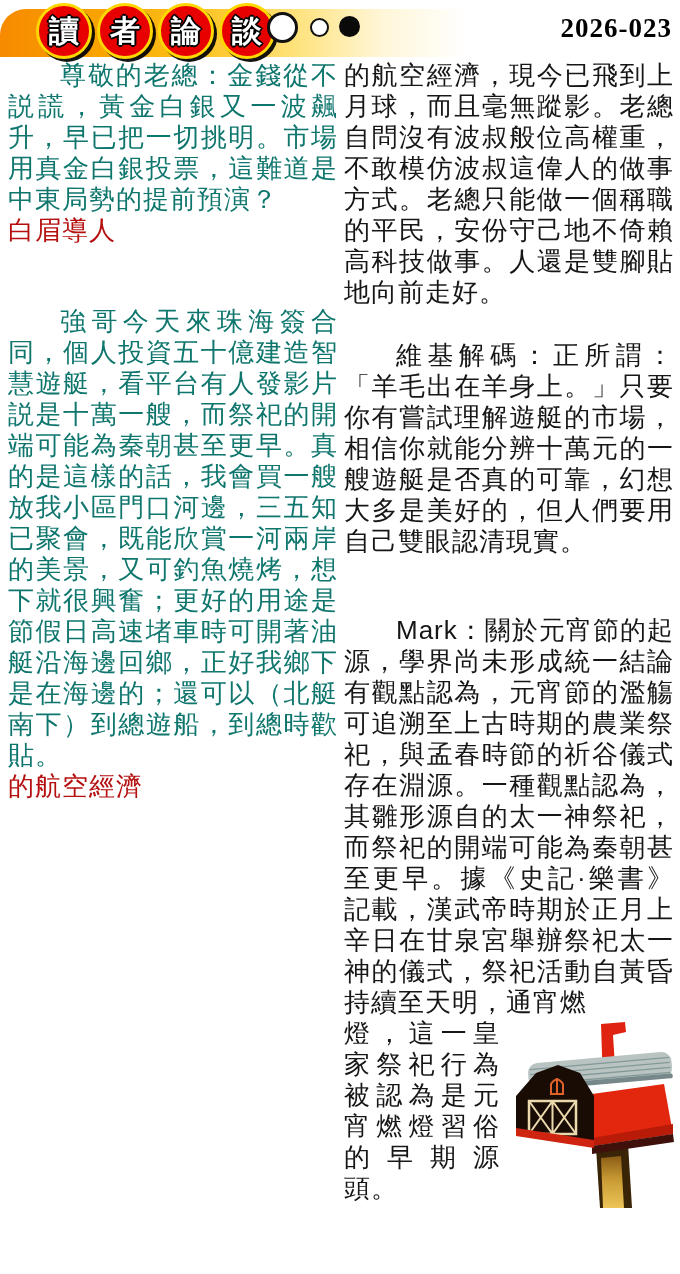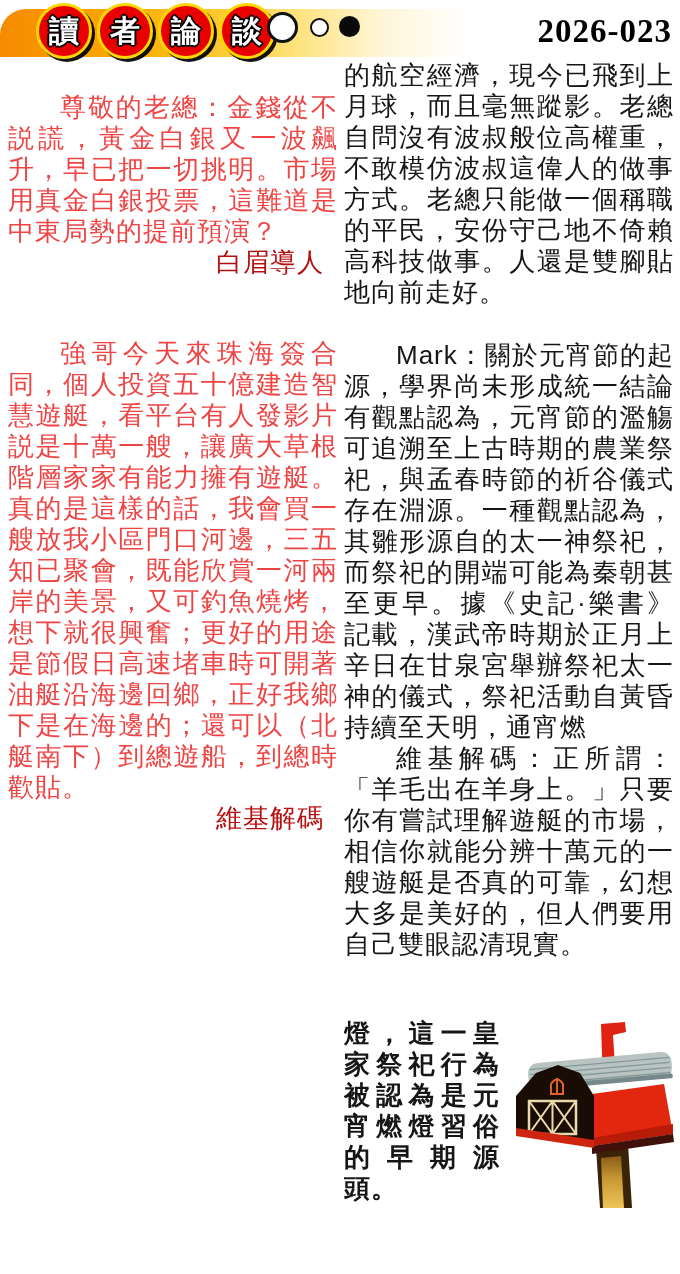--- a/index.html
+++ b/index.html
@@ -17,38 +17,38 @@
          display:flex;align-items:center;justify-content:center;}
   .badge span{color:#fff;font-size:30px;font-weight:bold;line-height:1;
          text-shadow:-2px 0 0 #000,2px 0 0 #000,0 -2px 0 #000,0 2px 0 #000,
                      -1px -1px 0 #000,1px -1px 0 #000,-1px 1px 0 #000,1px 1px 0 #000;}
   .circle-lg{position:absolute;left:267px;top:12px;width:25px;height:25px;
          border:3px solid #111;border-radius:50%;background:#fff;}
   .circle-md{position:absolute;left:310px;top:18px;width:15px;height:15px;
          border:2px solid #111;border-radius:50%;background:#fff;}
   .circle-dot{position:absolute;left:339px;top:16px;width:21px;height:21px;
          border-radius:50%;background:#0a0a0a;}
-  .issue{position:absolute;top:13px;right:8px;color:#000;font-size:33px;
+  .issue{position:absolute;top:13px;right:8px;color:#000;font-size:27px;
          font-weight:bold;font-family:"Liberation Serif",serif;letter-spacing:1px;}
 
   
   .col{position:absolute;top:60px;width:330px;font-size:26px;line-height:31px;
        letter-spacing:1px;text-align:justify;}
   .col-left{left:8px;}
   .col-right{left:344px;}
   p{margin:0;}
-  .letter{color:#ef4444;text-indent:2em;margin-top:32px;}
-  .sig{color:#b50f0f;text-align:right;padding-right:14px;margin-bottom:60px;}
+  .letter{color:#0f766e;text-indent:2em;}
+  .sig{color:#b50f0f;text-align:left;padding-right:14px;margin-bottom:60px;}
   .reply{color:#161616;text-indent:2em;}
   .reply.flush{text-indent:0;}
   .mb32{margin-bottom:32px;}
   .mb58{margin-bottom:58px;}
 
   
-  .wrapbox{overflow:hidden;font-weight:bold;}
+  .wrapbox{overflow:hidden;}
   .mailbox{float:right;width:170px;height:190px;margin:0 0 0 4px;}
   .wrapbox p{text-indent:0;}
 </style>
 </head>
 <body>
 
 <div class="page">
 
   <div class="band"></div>
   <div class="badges">
@@ -67,30 +67,30 @@
   </div>
   <div class="circle-lg"></div>
   <div class="circle-md"></div>
   <div class="circle-dot"></div>
   <div class="issue">2026-023</div>
 
   <div class="col col-left">
     <p class="letter">尊敬的老總：金錢從不説謊，黃金白銀又一波飆升，早已把一切挑明。市場用真金白銀投票，這難道是中東局勢的提前預演？</p>
     <p class="sig">白眉導人</p>
 
-    <p class="letter">強哥今天來珠海簽合同，個人投資五十億建造智慧遊艇，看平台有人發影片説是十萬一艘，讓廣大草根階層家家有能力擁有遊艇。真的是這樣的話，我會買一艘放我小區門口河邊，三五知已聚會，既能欣賞一河兩岸的美景，又可釣魚燒烤，想下就很興奮；更好的用途是節假日高速堵車時可開著油艇沿海邊回鄉，正好我鄉下是在海邊的；還可以（北艇南下）到總遊船，到總時歡貼。</p>
-    <p class="sig">維基解碼</p>
+    <p class="letter">強哥今天來珠海簽合同，個人投資五十億建造智慧遊艇，看平台有人發影片説是十萬一艘，而祭祀的開端可能為秦朝甚至更早。真的是這樣的話，我會買一艘放我小區門口河邊，三五知已聚會，既能欣賞一河兩岸的美景，又可釣魚燒烤，想下就很興奮；更好的用途是節假日高速堵車時可開著油艇沿海邊回鄉，正好我鄉下是在海邊的；還可以（北艇南下）到總遊船，到總時歡貼。</p>
+    <p class="sig">的航空經濟</p>
 
 
   </div>
 
   <div class="col col-right">
     <p class="reply flush mb32">的航空經濟，現今已飛到上月球，而且毫無蹤影。老總自問沒有波叔般位高權重，不敢模仿波叔這偉人的做事方式。老總只能做一個稱職的平民，安份守己地不倚賴高科技做事。人還是雙腳貼地向前走好。</p>
+    <p class="reply mb58">維基解碼：正所謂：「羊毛出在羊身上。」只要你有嘗試理解遊艇的市場，相信你就能分辨十萬元的一艘遊艇是否真的可靠，幻想大多是美好的，但人們要用自己雙眼認清現實。</p>
     <p class="reply">Mark：關於元宵節的起源，學界尚未形成統一結論有觀點認為，元宵節的濫觴可追溯至上古時期的農業祭祀，與孟春時節的祈谷儀式存在淵源。一種觀點認為，其雛形源自的太一神祭祀，而祭祀的開端可能為秦朝甚至更早。據《史記·樂書》記載，漢武帝時期於正月上辛日在甘泉宮舉辦祭祀太一神的儀式，祭祀活動自黃昏持續至天明，通宵燃</p>
-    <p class="reply mb58">維基解碼：正所謂：「羊毛出在羊身上。」只要你有嘗試理解遊艇的市場，相信你就能分辨十萬元的一艘遊艇是否真的可靠，幻想大多是美好的，但人們要用自己雙眼認清現實。</p>
 
     <div class="wrapbox">
       <div class="mailbox">
         <svg width="170" height="190" viewBox="0 0 170 190" xmlns="http://www.w3.org/2000/svg">
           <defs>
             <linearGradient id="goldg" x1="0" y1="0" x2="0" y2="1">
               <stop offset="0" stop-color="#8a5c16"></stop>
               <stop offset="0.45" stop-color="#c89a34"></stop>
               <stop offset="1" stop-color="#edc558"></stop>
             </linearGradient>

